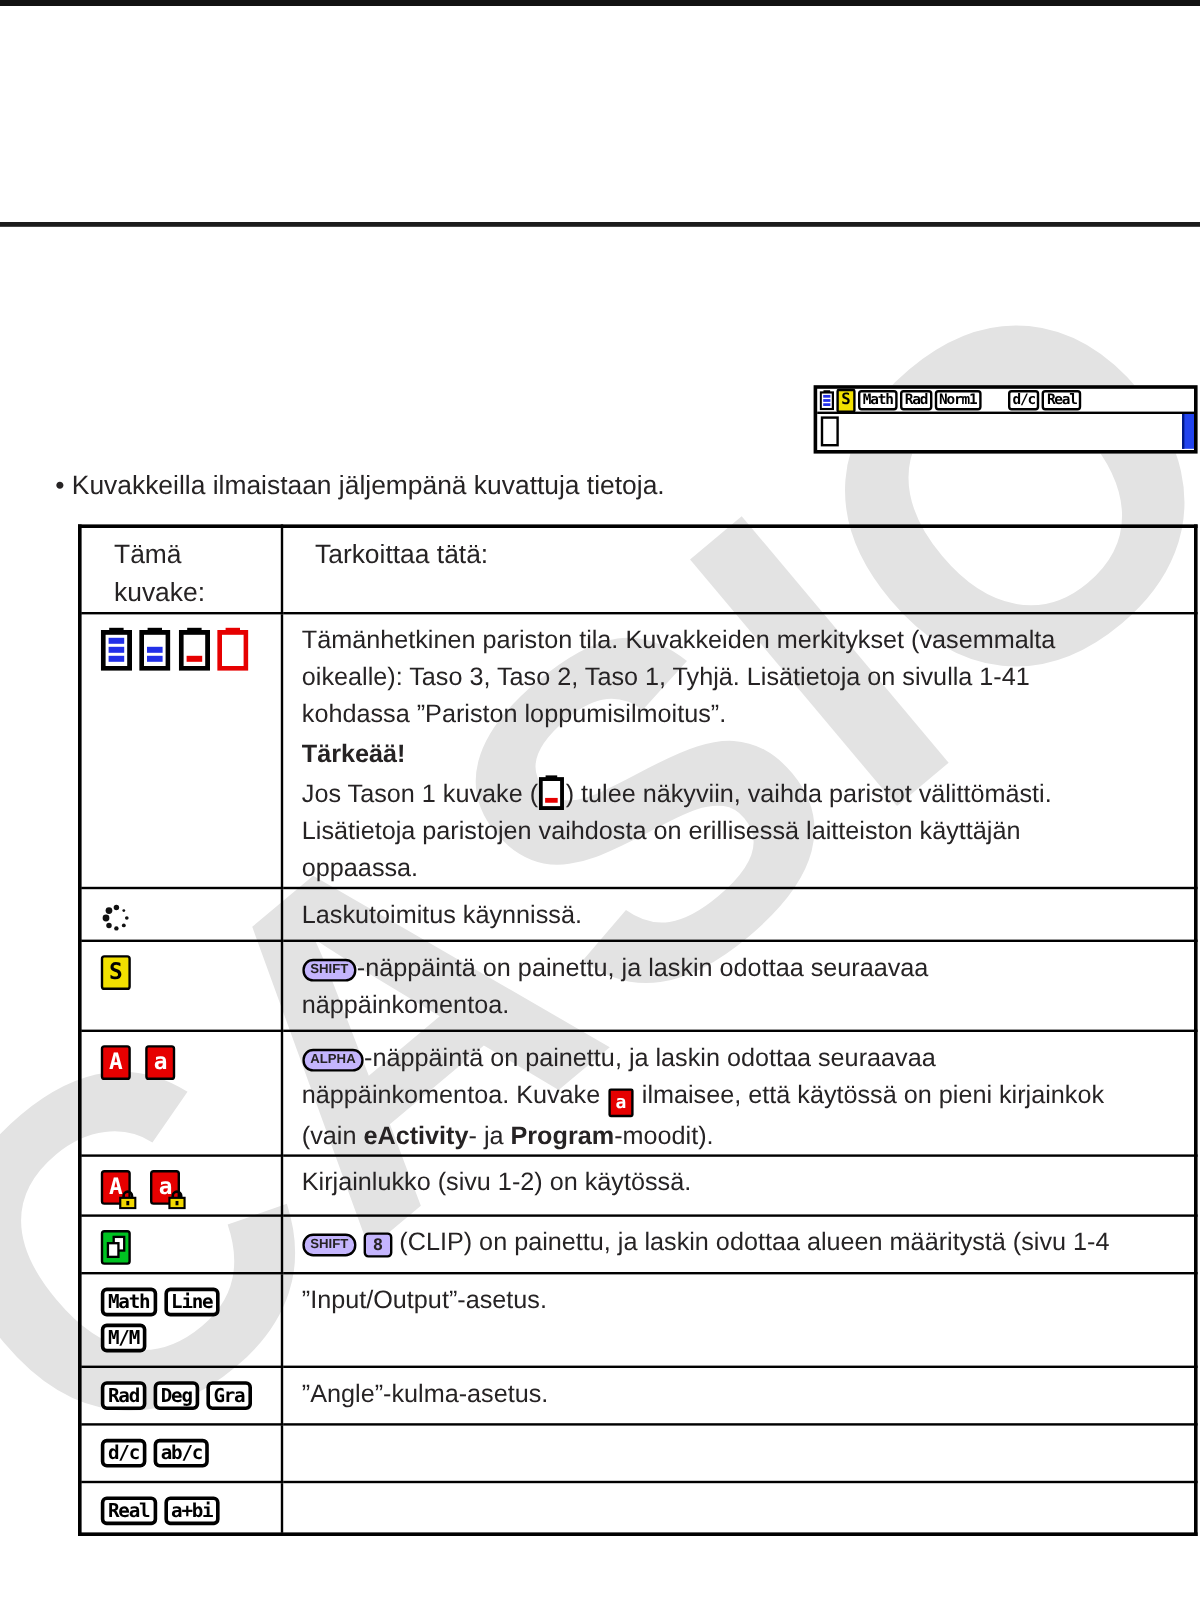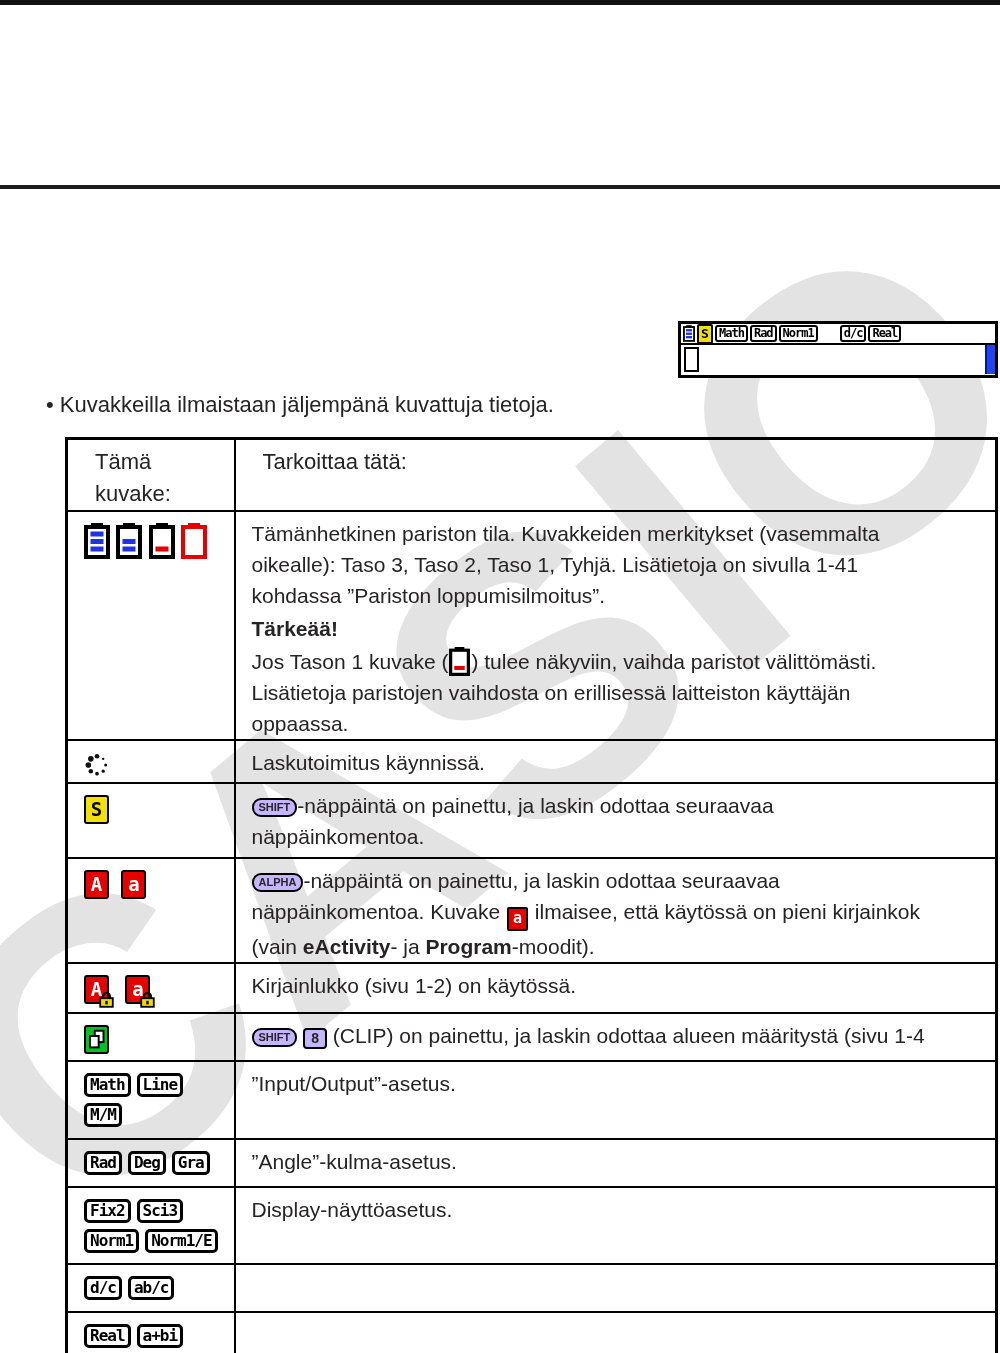--- a/index.html
+++ b/index.html
@@ -260,27 +260,20 @@
     <td class="text-cell">”Input/Output”-asetus.</td>
   </tr>
 
   <tr style="height:48px;">
     <td class="icon-cell">
       <div class="badgeline"><span class="badge">Rad</span><span class="badge">Deg</span><span class="badge">Gra</span></div>
     </td>
     <td class="text-cell">”Angle”-kulma-asetus.</td>
   </tr>
 
-  <tr style="height:77px;">
-    <td class="icon-cell">
-      <div class="badgeline"><span class="badge">Fix2</span><span class="badge">Sci3</span></div>
-      <div class="badgeline"><span class="badge">Norm1</span><span class="badge">Norm1/E</span></div>
-    </td>
-    <td class="text-cell">Display-näyttöasetus.</td>
-  </tr>
 
   <tr style="height:48px;">
     <td class="icon-cell">
       <div class="badgeline"><span class="badge">d/c</span><span class="badge">ab/c</span></div>
     </td>
     <td class="text-cell"></td>
   </tr>
 
   <tr style="height:44px;">
     <td class="icon-cell">

